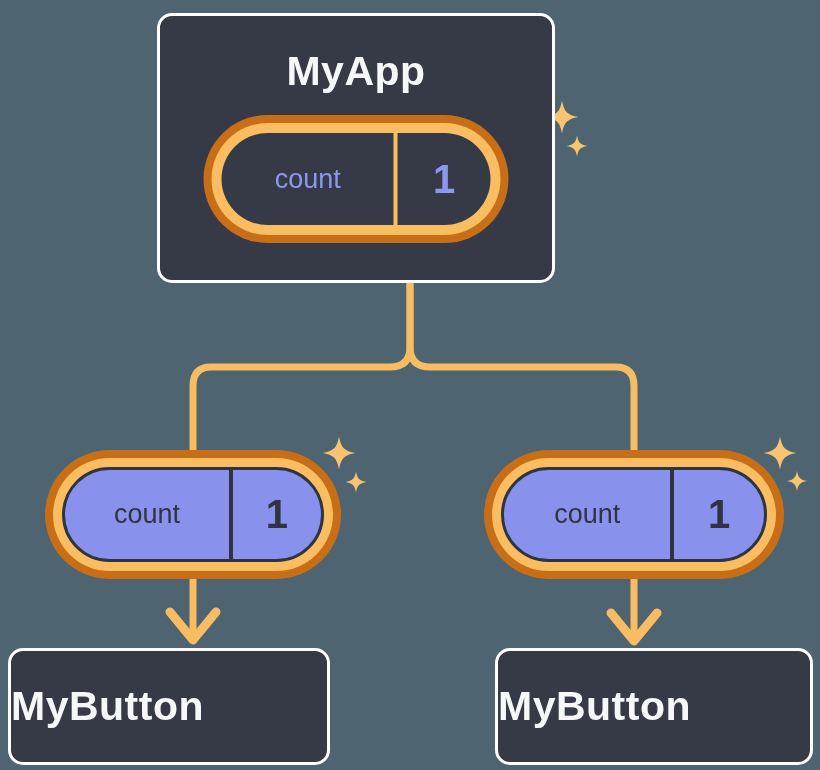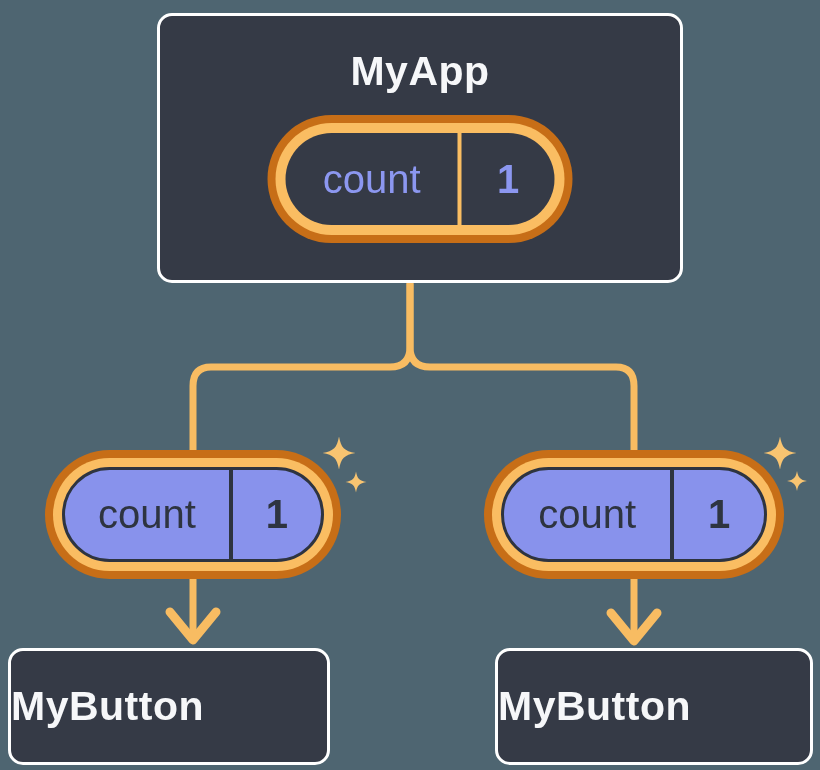--- a/index.html
+++ b/index.html
@@ -29,21 +29,21 @@
     border-radius: 15px;
     z-index: 2;
   }
   .node-title {
     color: #F6F7F9;
     font-size: 41px;
     font-weight: 600;
     text-align: center;
     letter-spacing: 0.5px;
   }
-  .app-box { left: 157px; top: 13px; width: 526px; height: 270px; }
+  .app-box { left: 157px; top: 13px; width: 398px; height: 270px; }
   .app-box .node-title { position: absolute; top: 32px; left: 0; width: 100%; }
   .button-box {
     display: flex;
     align-items: center;
     justify-content: flex-start;
   }
   .button-box-left  { left: 8px;   top: 648px; width: 322px; height: 117px; }
   .button-box-right { left: 495px; top: 648px; width: 318px; height: 117px; }
   
   .pill {
@@ -67,21 +67,21 @@
     overflow: hidden;
     display: flex;
     align-items: stretch;
     height: 100%;
   }
   .cell {
     display: flex;
     align-items: center;
     justify-content: center;
   }
-  .cell-name  { flex: 1.86; font-size: 40px; font-weight: 400; }
+  .cell-name  { flex: 1.86; font-size: 27px; font-weight: 400; }
   .cell-value { flex: 1;    font-size: 40px; font-weight: 700; }
   .divider { width: 4px; }
   
   .pill-state { left: 50%; transform: translateX(-50%); top: 99px; width: 305px; height: 128px; }
   .pill-state .pill-core { background: #353A46; }
   .pill-state .cell      { color: #8C97F0; }
   .pill-state .divider   { background: #FABD62; }
   
   .pill-prop .pill-ring { padding: 9px; }
   .pill-prop .pill-core { background: #8892EC; border: 3px solid #2E3440; }

